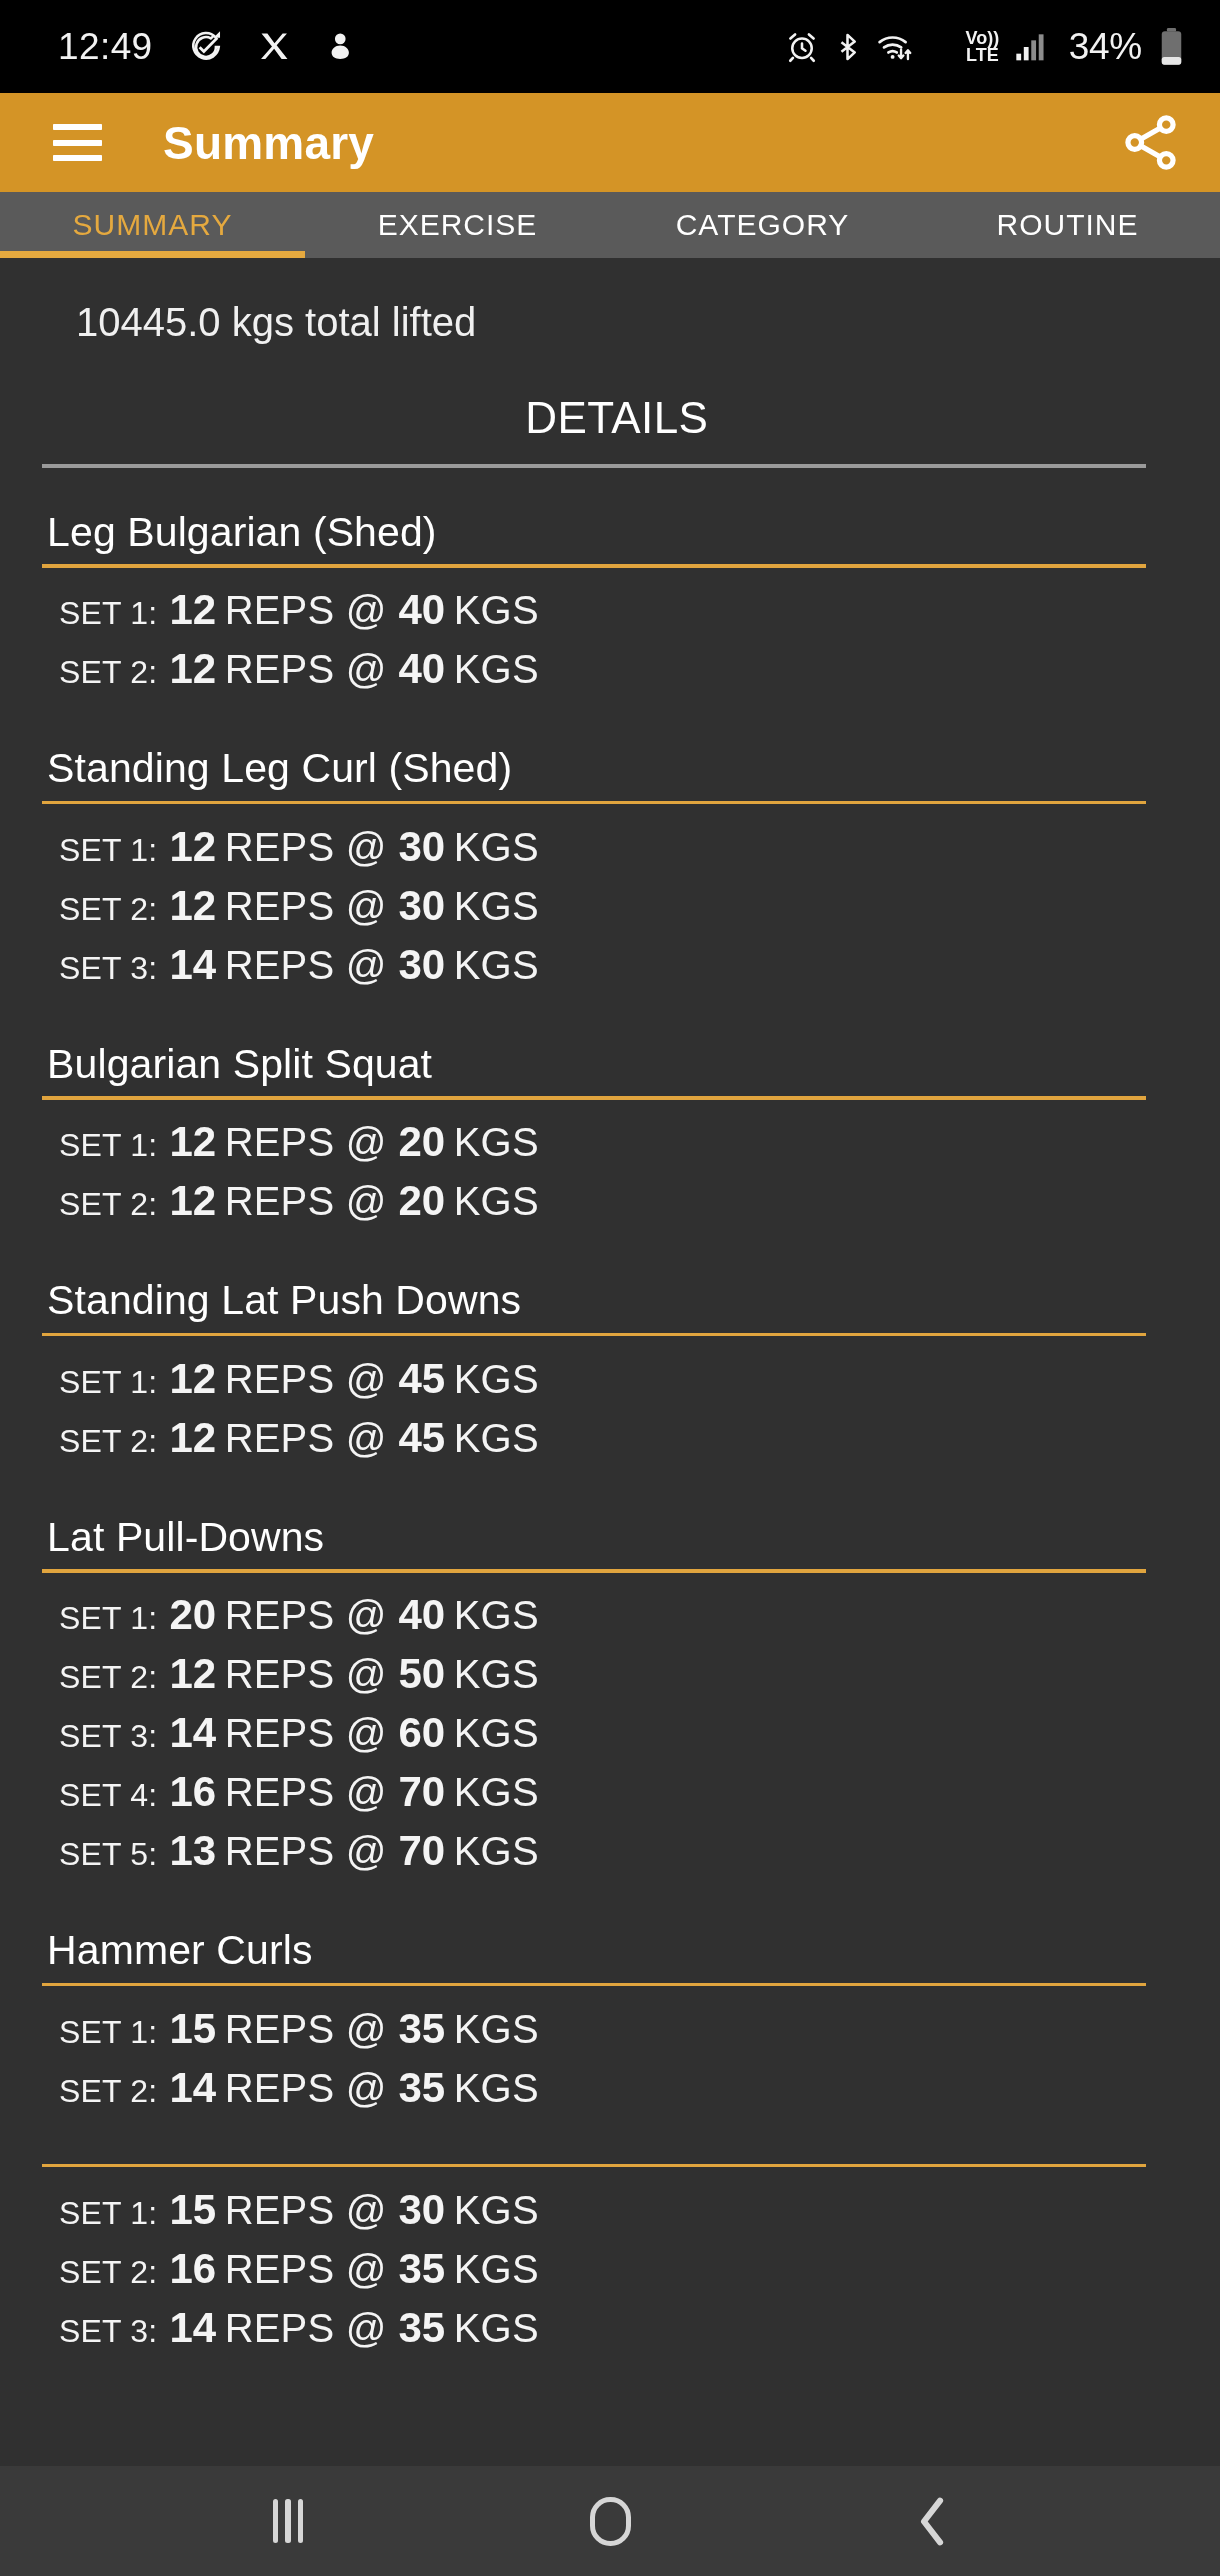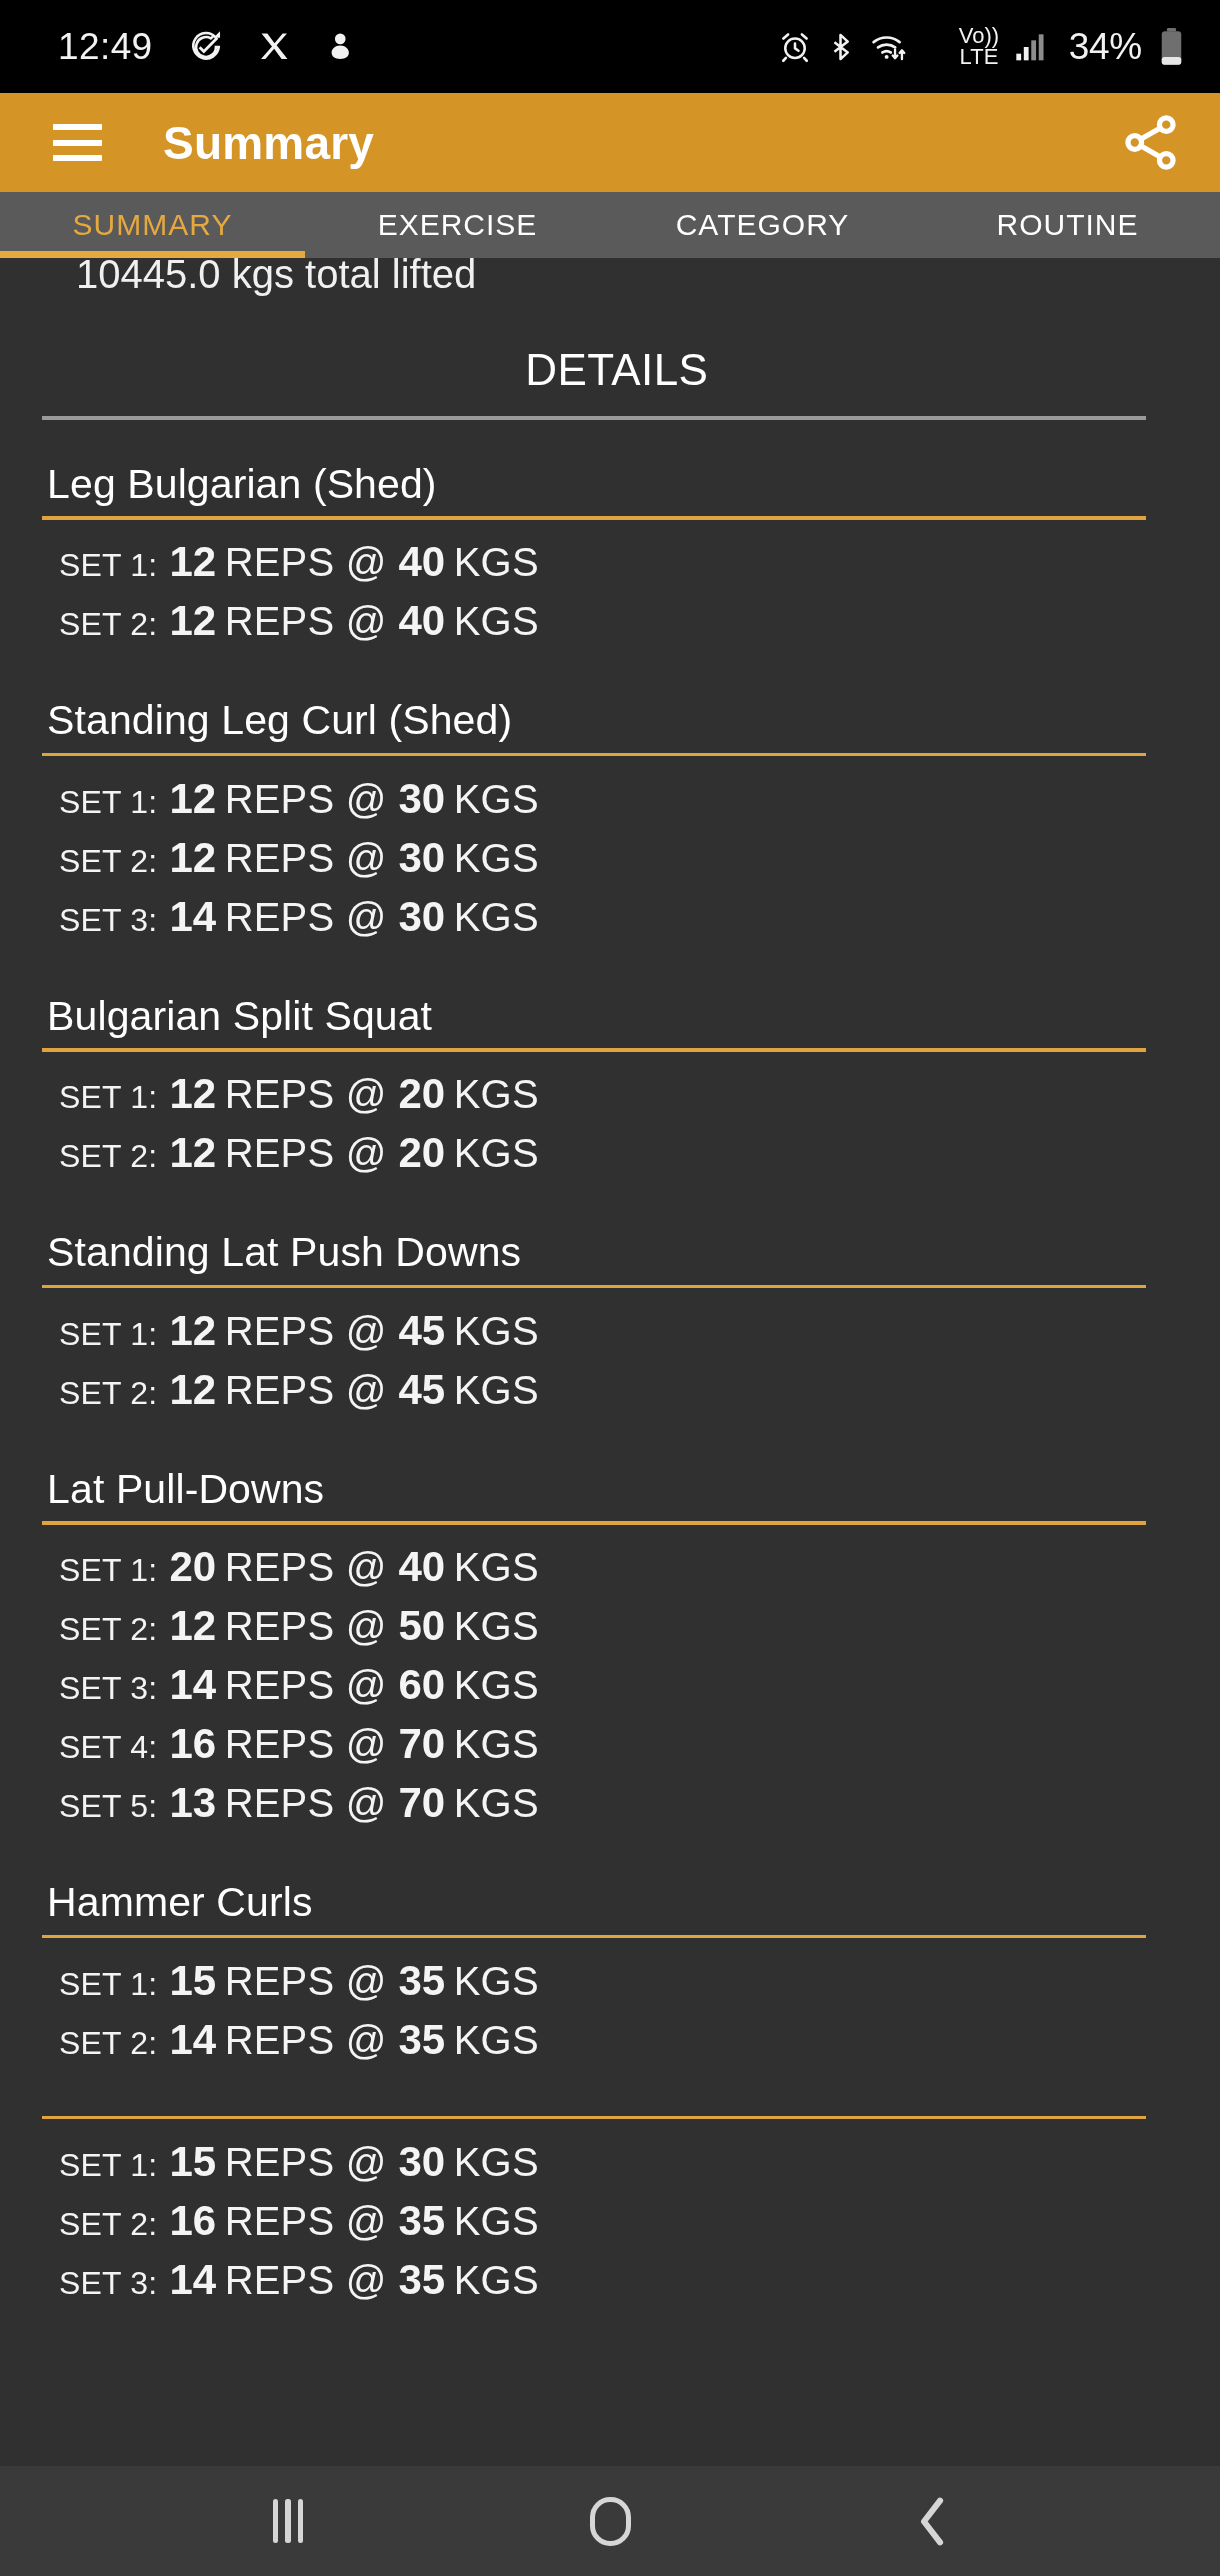--- a/index.html
+++ b/index.html
@@ -14,21 +14,21 @@
   
   .status-bar {
     height:93px; background:#000; color:#f2f2f2;
     display:flex; align-items:center; justify-content:space-between;
     padding:0 34px 0 58px; flex:0 0 93px;
   }
   .status-left { display:flex; align-items:center; gap:36px; }
   .status-right { display:flex; align-items:center; gap:15.3px; }
   .clock-text { font-size:37px; font-weight:400; letter-spacing:0.4px; }
   .sb-icon { display:inline-flex; align-items:center; justify-content:center; }
-  .volte { display:flex; flex-direction:column; align-items:center; line-height:0.92; font-size:22px; font-weight:400;margin-left:34px; }
+  .volte { display:flex; flex-direction:column; align-items:center; line-height:0.92; font-size:18px; font-weight:700;margin-left:34px; }
   .batt-pct { font-size:37px; font-weight:500; letter-spacing:-0.4px; margin-left:5.1px; }
 
   
   .app-bar {
     flex:0 0 99px; background:#D49426;
     display:flex; align-items:center; padding:0 37px 0 53px;
   }
   .hamburger { width:49px; height:37px; display:flex; flex-direction:column; justify-content:space-between; cursor:pointer; }
   .hamburger span { display:block; height:6px; background:#fff; border-radius:0.8px; }
   .app-title { color:#fff; font-size:46px; font-weight:700; margin-left:61px; letter-spacing:0.2px; }
@@ -43,21 +43,21 @@
     color:#ffffff; font-size:30px; font-weight:400; letter-spacing:1px; cursor:pointer;
   }
   .tab.active { color:#E5A93F; }
   .tab-indicator {
     position:absolute; bottom:0; left:0; width:305px; height:6.8px; background:#E5A93F;
   }
 
   
   .content {
     flex:1 1 auto; background:#303030; position:relative;
-    overflow:hidden; padding:13px 42px;
+    overflow:hidden; padding:13px 42px;margin-top:48px;
   }
   .clipped-summary {
     color:#f0f0f0; font-size:40px; font-weight:400;
     margin-top:-18.6px; height:49px; overflow:hidden; white-space:nowrap;
     padding-left:34px;
   }
   .details-header {
     color:#ffffff; font-size:44px; font-weight:400; letter-spacing:0.4px;
     margin-top:44px; padding-left:13.6px;text-align:center;
   }

